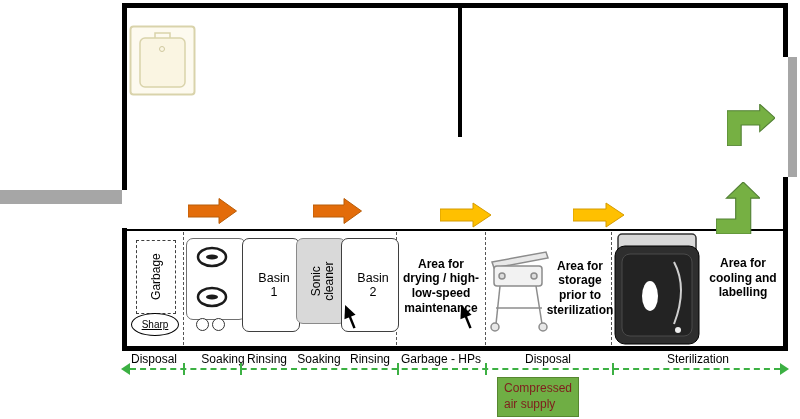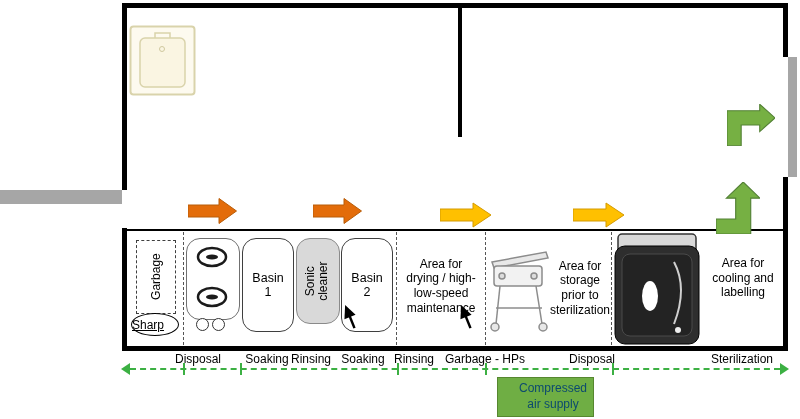--- a/index.html
+++ b/index.html
@@ -4,35 +4,35 @@
 <style>
   html,body{margin:0;padding:0;background:#fff;}
   body{font-family:"Liberation Sans", sans-serif; color:#000;}
   .stage{position:relative;width:800px;height:419px;background:#fff;overflow:hidden;}
   .abs{position:absolute;}
   .wall{position:absolute;background:#000;}
   .door{position:absolute;background:#a6a6a6;}
   .bench-line{position:absolute;background:#000;}
   .dash-div{position:absolute;border-left:1.3px dashed #555;}
   .equip{position:absolute;display:flex;align-items:center;justify-content:center;text-align:center;
-         border:1.6px solid #3f3f3f;border-radius:14px;background:#fff;font-size:12.5px;line-height:1.15;}
+         border:1.6px solid #3f3f3f;border-radius:7px;background:#fff;font-size:12.5px;line-height:1.15;padding-left:6px;}
   .pre{white-space:pre-line;}
   .vtext{transform:rotate(-90deg);white-space:pre-line;text-align:center;line-height:1.1;font-size:12px;}
   .garbage{position:absolute;border:1.5px dashed #3f3f3f;display:flex;align-items:center;justify-content:center;background:#fff;}
-  .sharp{position:absolute;border:1.6px solid #000;border-radius:50%;display:flex;align-items:center;font-size:12px;background:#fff;text-decoration:underline;}
+  .sharp{position:absolute;border:1.6px solid #000;border-radius:50%;display:flex;align-items:center;justify-content:center;font-size:10px;background:#fff;text-decoration:underline;}
   .smallcircle{position:absolute;width:11px;height:11px;border:1.5px solid #333;border-radius:50%;background:#fff;}
-  .area-text{position:absolute;display:flex;align-items:center;justify-content:center;text-align:center;font-size:12px;line-height:1.22;}
-  .zone-label{position:absolute;top:352px;transform:translateX(-50%);font-size:12px;white-space:nowrap;margin-left:44px;}
+  .area-text{position:absolute;display:flex;align-items:center;justify-content:center;text-align:center;font-size:12px;line-height:1.22;font-weight:bold;}
+  .zone-label{position:absolute;top:352px;transform:translateX(-50%);font-size:12px;white-space:nowrap;}
   .flow-line{position:absolute;border-top:2px dashed #3cb043;}
   .flow-tick{position:absolute;width:2px;height:12px;background:#3cb043;}
   .flow-head{position:absolute;width:0;height:0;border-top:6px solid transparent;border-bottom:6px solid transparent;}
   .flow-head.left{border-right:9px solid #3cb043;}
   .flow-head.right{border-left:9px solid #3cb043;}
-  .air-label{position:absolute;background:#6fae44;border:1px solid #56872f;color:#0c4a6e;display:flex;align-items:center;
-             justify-content:center;text-align:center;font-size:12px;line-height:1.3;padding-left:15px;}
+  .air-label{position:absolute;background:#6fae44;border:1px solid #56872f;color:#7f1d1d;display:flex;align-items:center;
+             justify-content:center;text-align:left;font-size:12px;line-height:1.3;}
 </style>
 </head>
 <body>
 
 <div class="stage">
 
   <div class="wall" style="left:122px;top:3px;width:666px;height:5px"></div>
   <div class="wall" style="left:122px;top:3px;width:5px;height:187px"></div>
   <div class="wall" style="left:122px;top:228px;width:5px;height:123px"></div>
   <div class="wall" style="left:122px;top:346px;width:666px;height:5px"></div>

